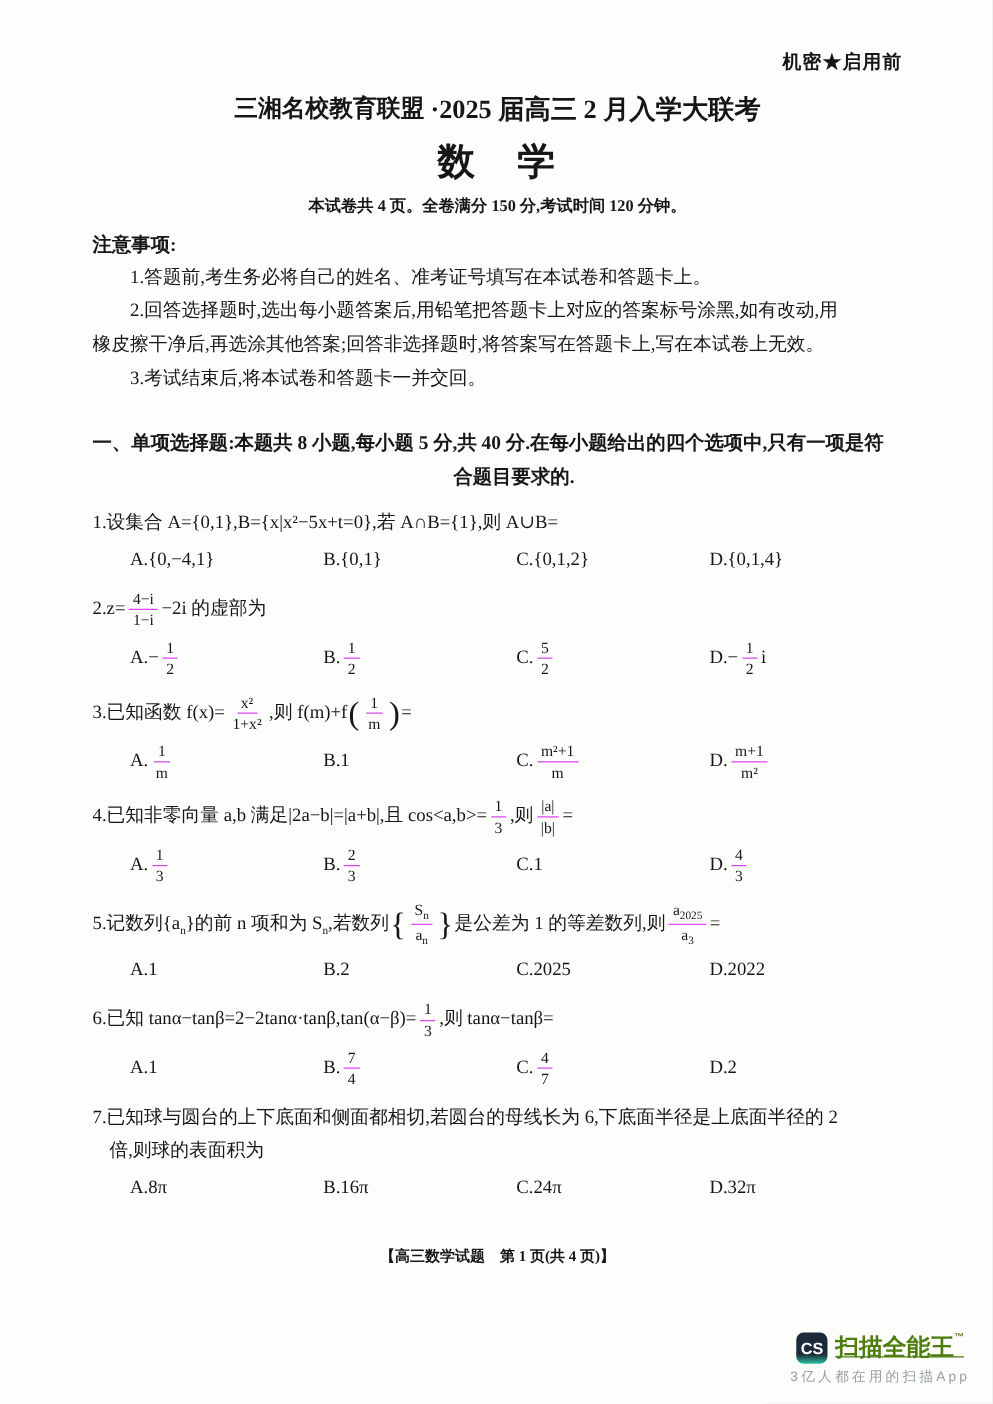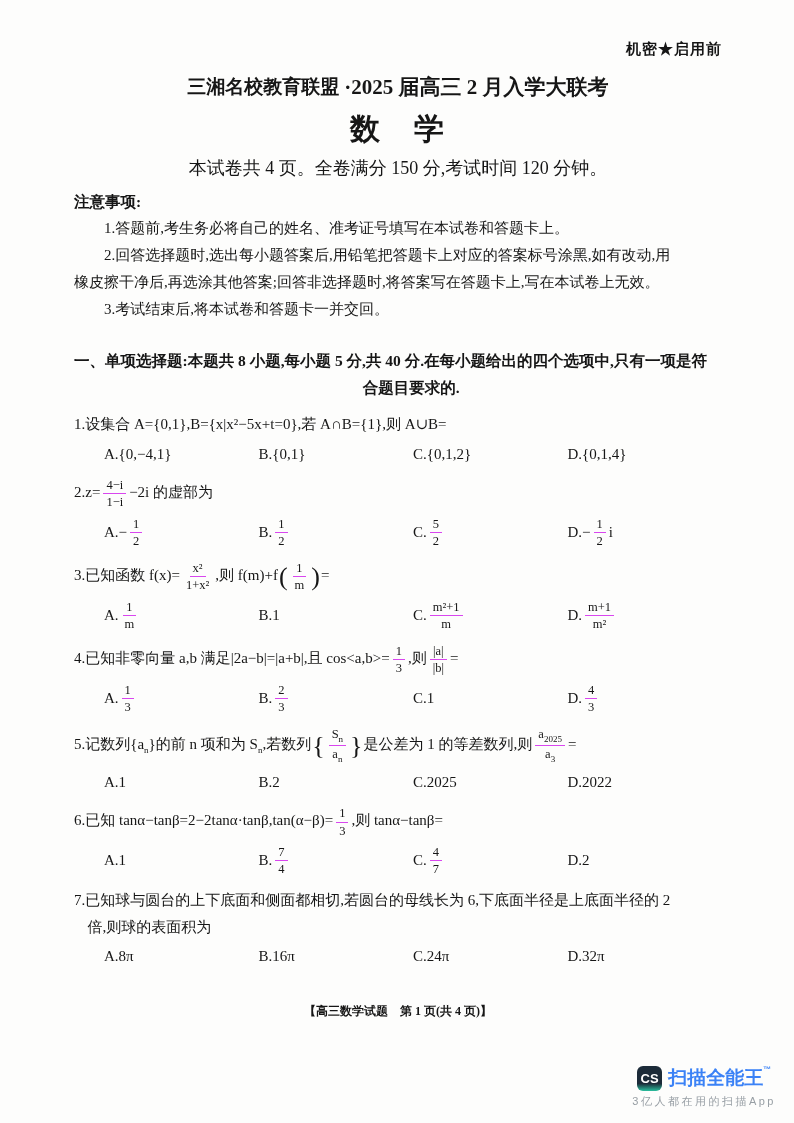--- a/index.html
+++ b/index.html
@@ -7,21 +7,21 @@
     position:relative;width:794px;height:1123px;box-sizing:border-box;
     margin:0 auto;padding:36px 72px 0 74px;background:#fdfdfc;overflow:hidden;
     font-family:"Liberation Serif","DejaVu Serif",serif;color:#161616;font-size:15px;
   }
   .confidential{text-align:right;font-weight:bold;font-size:15px;letter-spacing:1px;margin:4px 0 14px;}
   .org-wrap{display:flex;justify-content:center;align-items:center;gap:5px;margin-bottom:2px;}
   .org-col{display:flex;flex-direction:column;gap:5px;font-size:19px;font-weight:bold;}
   .org-line1{text-align:justify;text-align-last:justify;}
   .session{font-size:21px;font-weight:bold;}
   .subject{text-align:center;font-size:30px;font-weight:bold;margin:8px 0 6px;letter-spacing:2px;}
-  .paper-info{text-align:center;font-size:18px;margin:0 0 12px;}
+  .paper-info{text-align:center;font-size:13px;margin:0 0 12px;font-weight:bold;}
   .notice-title{font-weight:bold;font-size:15.5px;margin:4px 0 2px;}
   .notice{margin:0;line-height:1.8;}
   .indent2{text-indent:2em;}
   .section-head{font-weight:bold;font-size:15.5px;line-height:1.75;margin:24px 0 0;}
   .sh-l2{padding-left:1.7em;text-align:center;}
   .stem{margin:11px 0 2px;line-height:1.65;}
   .cont1{padding-left:0.9em;margin-top:0;}
   .options{display:grid;grid-template-columns:1fr 1fr 1fr 1fr;padding-left:30px;margin:5px 0 2px;align-items:center;}
   .opt{display:flex;align-items:center;min-height:24px;}
   .frac{display:inline-flex;flex-direction:column;align-items:center;vertical-align:middle;
@@ -29,21 +29,21 @@
   .frac .nm{border-bottom:1px solid #d946ef;padding:0 3px;}
   .frac .dn{padding:0 3px;}
   .bigd{font-size:26px;font-weight:400;vertical-align:middle;line-height:1;margin:0 1px;}
   sub{font-size:9px;}
   .page-footer{text-align:center;font-weight:bold;font-size:12px;margin-top:34px;}
   .watermark{position:absolute;right:18px;bottom:14px;display:flex;flex-direction:column;align-items:center;
              font-family:"Liberation Sans","DejaVu Sans",sans-serif;}
   .wm-row{display:flex;align-items:center;gap:6px;}
   .wm-badge{width:25px;height:25px;border-radius:6px;display:flex;align-items:center;justify-content:center;
             background:linear-gradient(180deg,#1c2b39 70%,#2abf9e 100%);color:#fff;font-weight:bold;font-size:13px;text-align:right;}
-  .wm-brand{font-size:19px;font-weight:bold;color:#3b82f6;}
+  .wm-brand{font-size:19px;font-weight:bold;color:#4d7c0f;text-decoration:underline;}
   .wm-tm{font-size:8px;vertical-align:top;}
   .wm-tagline{font-size:11px;color:#979ea4;letter-spacing:2.5px;margin-top:3px;}
 </style>
 </head>
 <body>
 
 <div class="page">
 
   <div class="confidential">机密★启用前</div>
 

